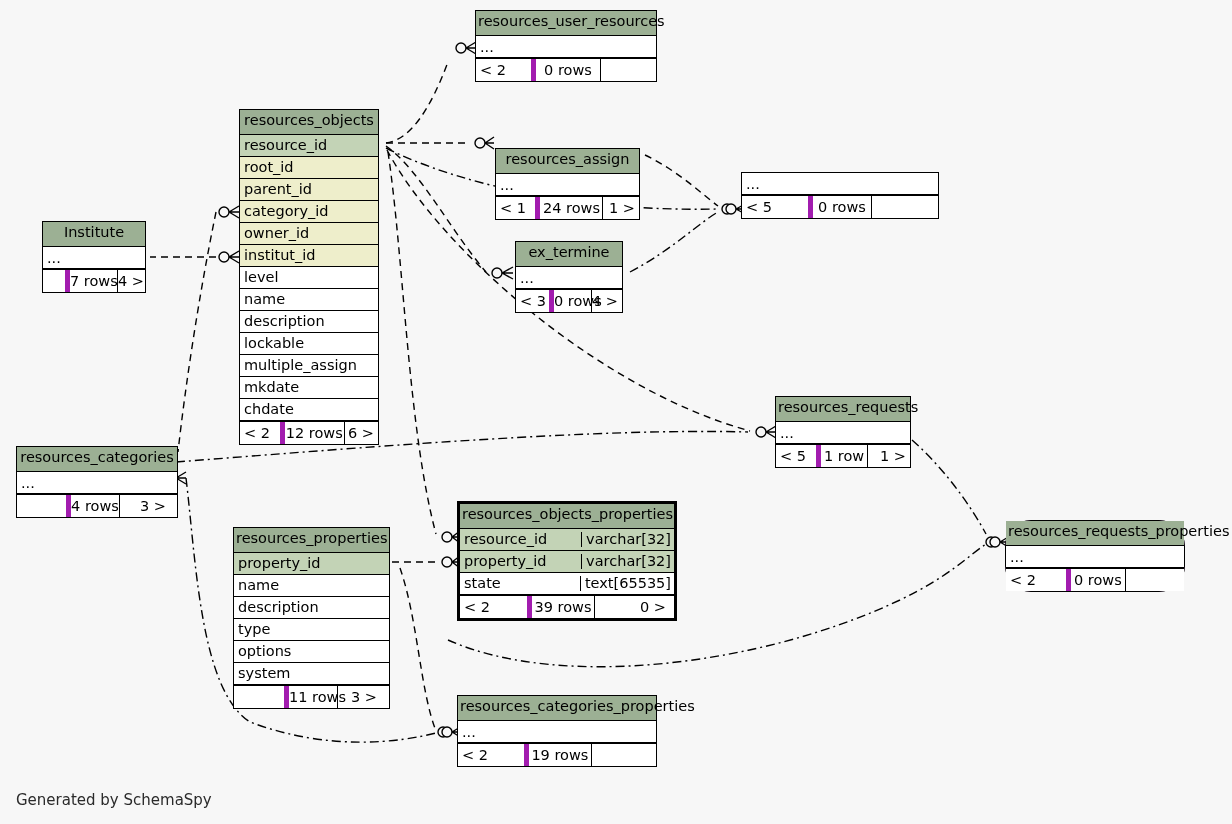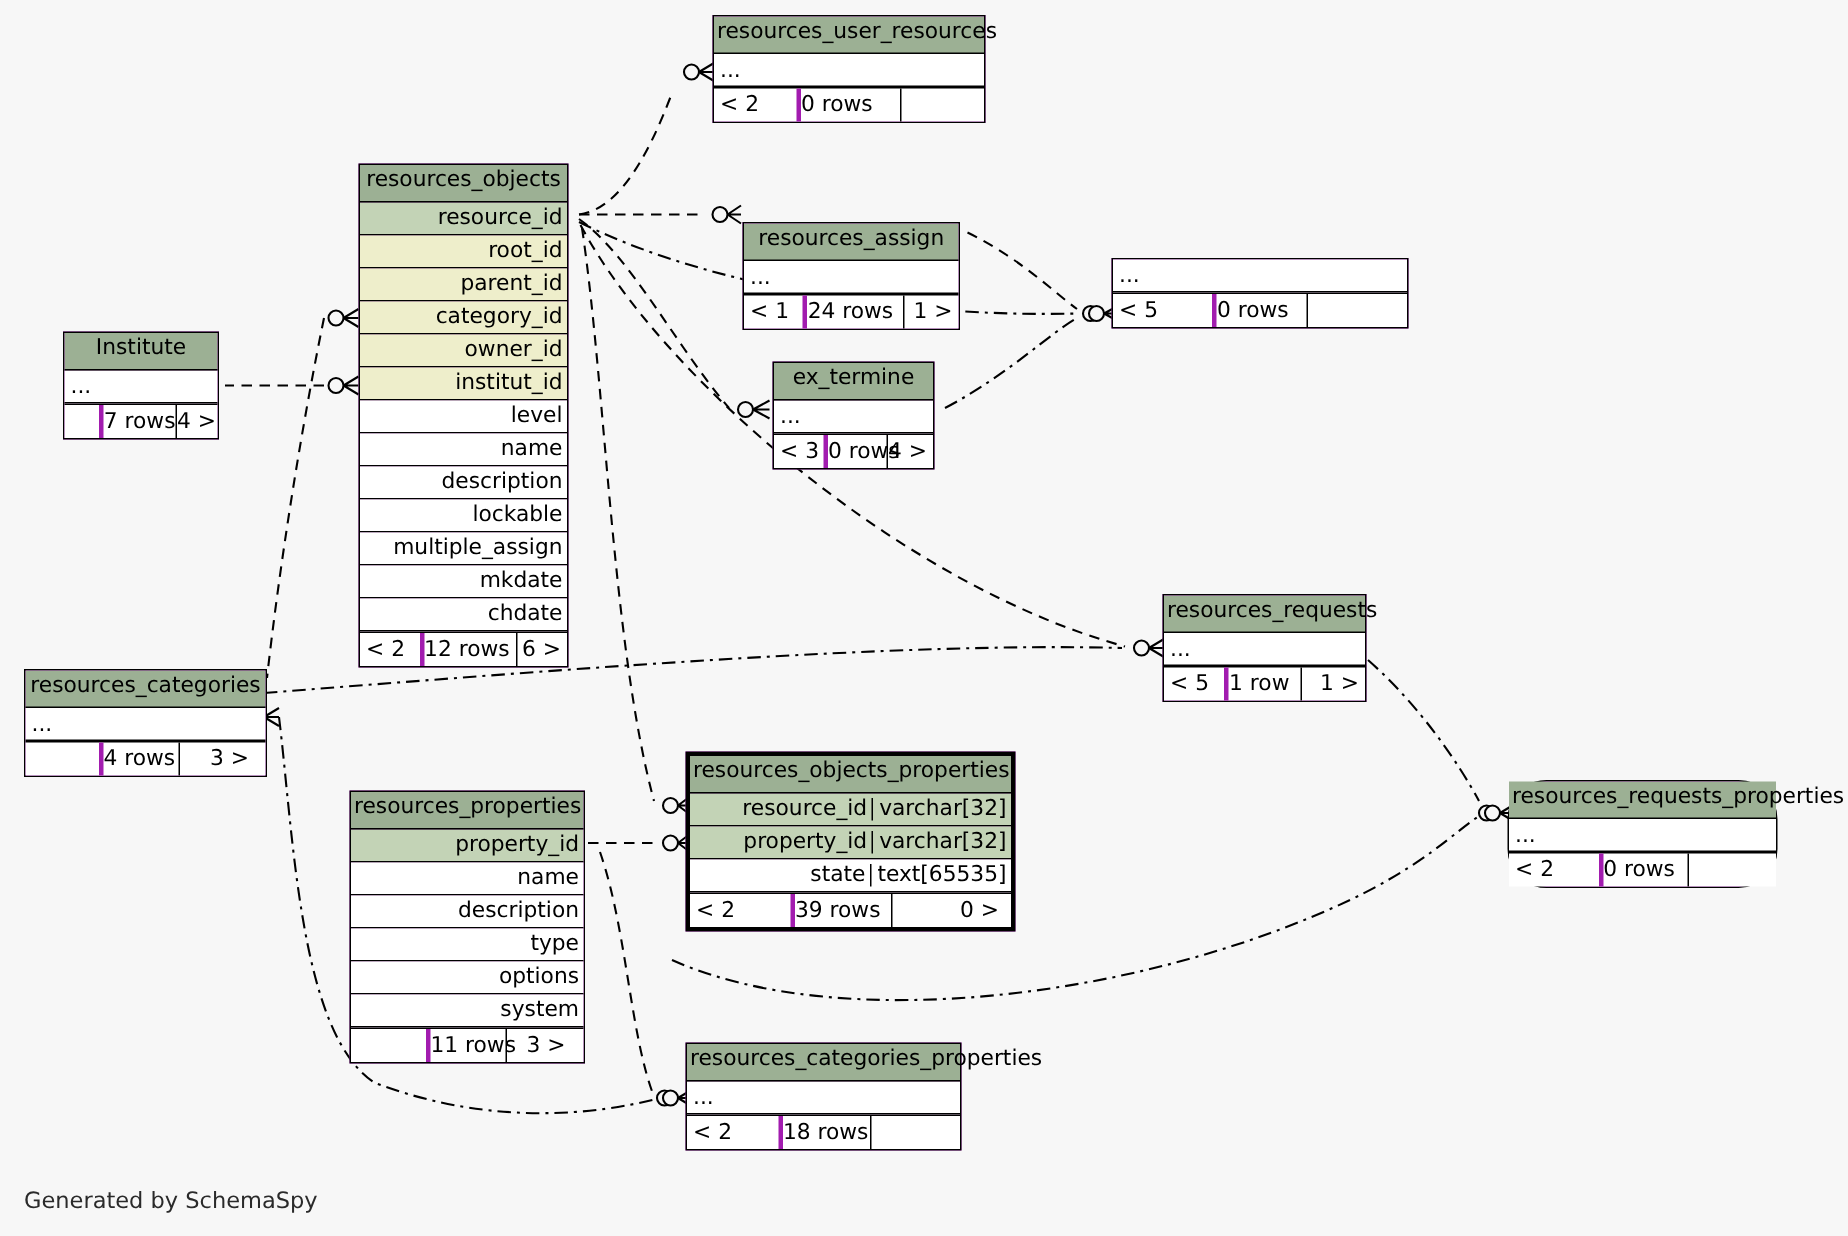--- a/index.html
+++ b/index.html
@@ -61,21 +61,20 @@
     align-items: center;
     box-sizing: border-box;
   }
   .tb-row:last-child { border-bottom: none; }
   .tb-row.pk { background: #c3d3b6; }
   .tb-row.fk { background: #eeeecb; }
   .tb-row .colname {
     padding: 0 3px 0 4px;
     flex: 1 1 auto;
     overflow: visible;
-    text-align: right;
   }
   .tb-row .coltype {
     padding: 0 3px 0 4px;
     border-left: 1px solid #000;
     flex: 0 0 auto;
     overflow: visible;
   }
   .tb-row.ellipsis {
     padding-left: 4px;
     display: block;
@@ -90,21 +89,21 @@
     white-space: nowrap;
     background: #ffffff;
   }
   .tb-foot > div {
     height: 22px;
     line-height: 22px;
     box-sizing: border-box;
     overflow: visible;
   }
   .tb-foot .f-left  { text-align: left;  padding-left: 4px; }
-  .tb-foot .f-mid   { text-align: left; border-left: 3px solid #a21caf; border-right: 1px solid #000; }
+  .tb-foot .f-mid   { text-align: center; border-left: 5px solid #a21caf; border-right: 1px solid #000; }
   .tb-foot .f-right { text-align: right; padding-right: 4px; }
   .credit {
     position: absolute;
     left: 16px;
     top: 791px;
     font-size: 15px;
     color: #2a2a2a;
     white-space: nowrap;
   }
 </style>
@@ -352,22 +351,22 @@
       </div>
       <div class="tb-row">
         <div class="colname">system</div>
       </div>
       <div class="tb-foot">
         <div class="f-left" style="width: 50px;"></div>
         <div class="f-mid" style="width: 54px;">11 rows</div>
         <div class="f-right" style="width: 43px;">3 &gt;</div>
       </div>
     </div>
-    <div class="table-box" style="left: 457px; top: 695px; width: 184px;">
+    <div class="table-box" style="left: 457px; top: 695px; width: 200px;">
       <div class="tb-title"><span>resources_categories_properties</span></div>
       <div class="tb-row ellipsis">...</div>
       <div class="tb-foot">
         <div class="f-left" style="width: 73px;">&lt; 2</div>
-        <div class="f-mid" style="width: 74px;">18 rows</div>
+        <div class="f-mid" style="width: 74px;">19 rows</div>
         <div class="f-right" style="width: 71px;"></div>
       </div>
     </div>
   </div>
 
 </body></html>

